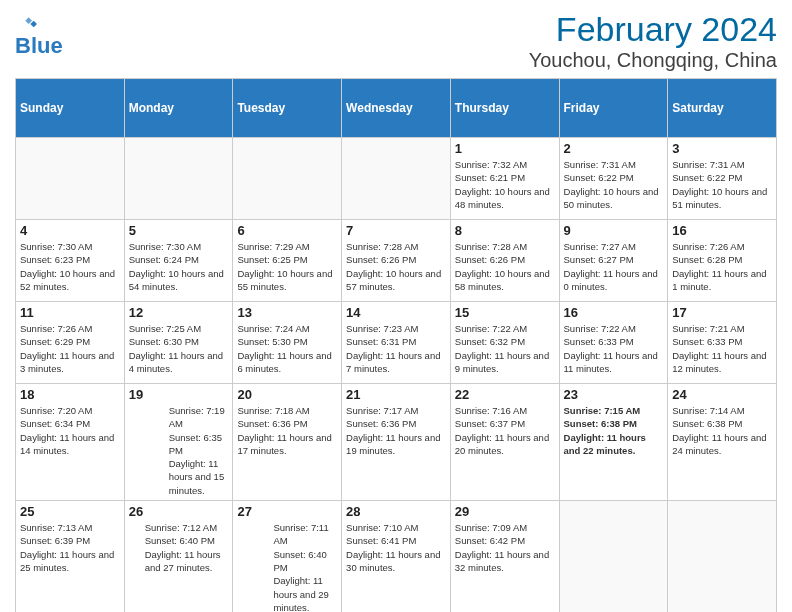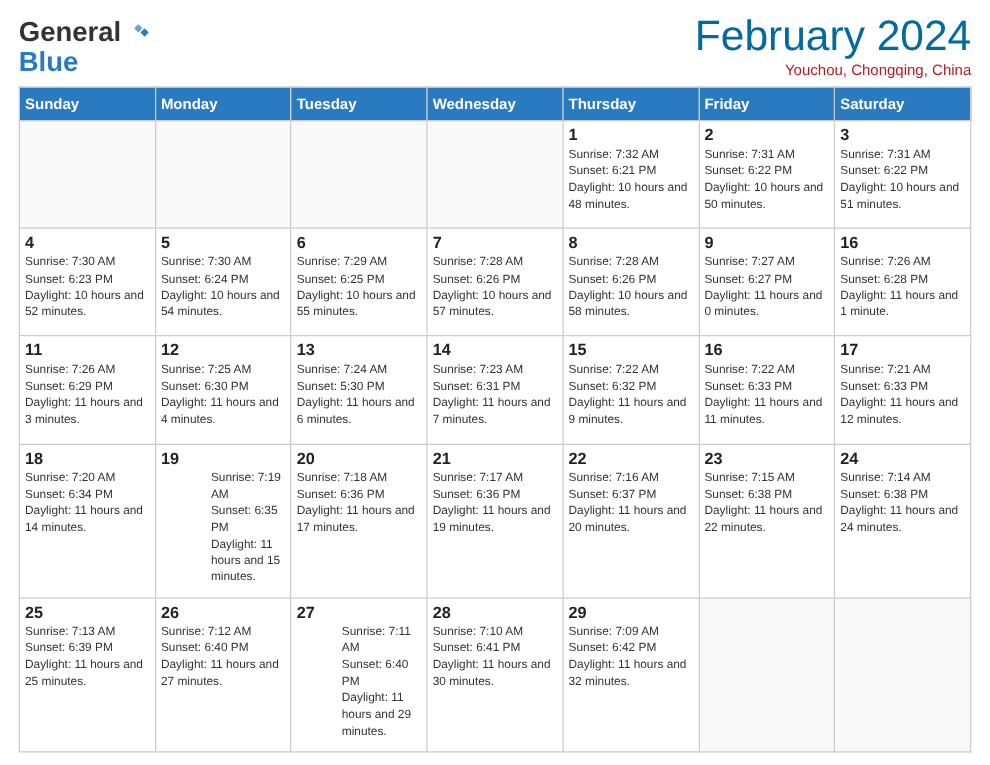--- a/index.html
+++ b/index.html
@@ -42,35 +42,35 @@
     }
     .title-area {
       text-align: right;
     }
     .calendar-title {
       font-size: 34px;
       font-weight: normal;
       color: #0369a1;
     }
     .calendar-subtitle {
-      font-size: 12px;
-      color: #b91c1c;
+      font-size: 20px;
+      color: #404040;
     }
     .calendar {
       flex: 1;
       border-collapse: collapse;
       width: 100%;
       table-layout: fixed;
     }
     .calendar th {
       background: #2a7abf;
       color: #fff;
       font-size: 12px;
       font-weight: bold;
-      padding: 6px 4px;
+      padding: 22px 4px;
       border: 1px solid #ccc;
       text-align: left;
     }
     .calendar td {
       border: 1px solid #ccc;
       vertical-align: top;
       padding: 3px 4px;
       font-size: 10px;
       color: #333;
       background: #fff;
@@ -93,21 +93,20 @@
     }
   </style>
 </head>
 <body>
 
 <div class="page">
   <div class="header">
     <div class="logo">
       <div>
         <div style="display:flex;align-items:center;">
-          <span class="logo-text logo-general">General</span>
           <svg class="logo-icon" viewBox="0 0 24 24" fill="#2a7abf">
             <path d="M20 8 L24 12 L20 16 L16 12 Z" fill="#2a7abf"></path>
             <path d="M14 4 L18 8 L14 12 L10 8 Z" fill="#2a7abf" opacity="0.7"></path>
           </svg>
         </div>
         <div class="logo-text logo-blue">Blue</div>
       </div>
     </div>
     <div class="title-area">
       <div class="calendar-title">February 2024</div>
@@ -266,41 +265,41 @@
 Daylight: 11 hours and 19 minutes.</div>
           </td>
           <td>
             <span class="day-num">22</span>
             <div class="day-info" style="white-space: pre-line;">Sunrise: 7:16 AM
 Sunset: 6:37 PM
 Daylight: 11 hours and 20 minutes.</div>
           </td>
           <td>
             <span class="day-num">23</span>
-            <div class="day-info" style="white-space: pre-line;">Sunrise: 7:15 AM
+            <div class="day-info" style="white-space: pre-line; font-weight: bold;">Sunrise: 7:15 AM
 Sunset: 6:38 PM
 Daylight: 11 hours and 22 minutes.</div>
           </td>
           <td>
             <span class="day-num">24</span>
             <div class="day-info" style="white-space: pre-line;">Sunrise: 7:14 AM
 Sunset: 6:38 PM
 Daylight: 11 hours and 24 minutes.</div>
           </td>
         </tr>
         <tr>
           <td>
             <span class="day-num">25</span>
             <div class="day-info" style="white-space: pre-line;">Sunrise: 7:13 AM
 Sunset: 6:39 PM
 Daylight: 11 hours and 25 minutes.</div>
           </td>
           <td>
             <span class="day-num">26</span>
-            <div class="day-info" style="white-space: pre-line;">Sunrise: 7:12 AM
+            <div class="day-info" style="white-space: pre-line; margin-left: 16px;">Sunrise: 7:12 AM
 Sunset: 6:40 PM
 Daylight: 11 hours and 27 minutes.</div>
           </td>
           <td>
             <span class="day-num">27</span>
             <div class="day-info" style="white-space: pre-line; margin-left: 36px;">Sunrise: 7:11 AM
 Sunset: 6:40 PM
 Daylight: 11 hours and 29 minutes.</div>
           </td>
           <td>

